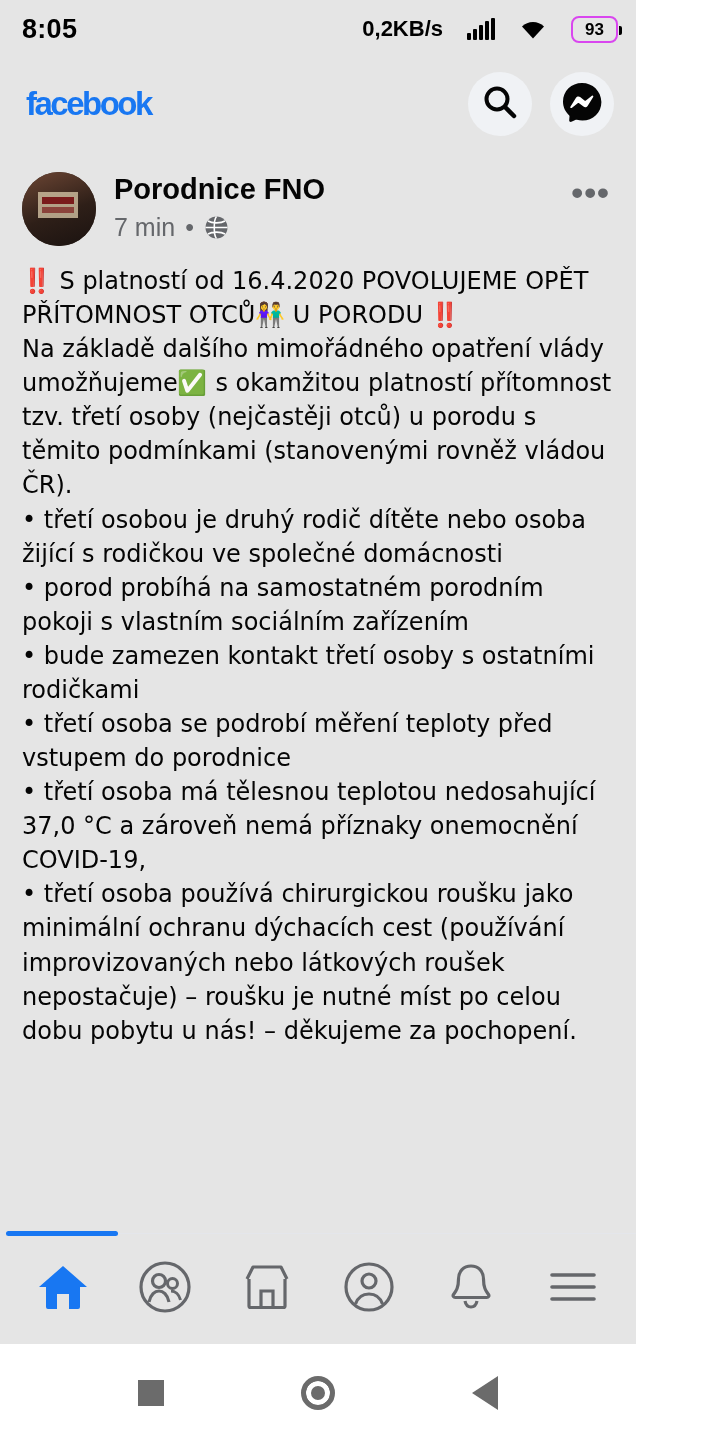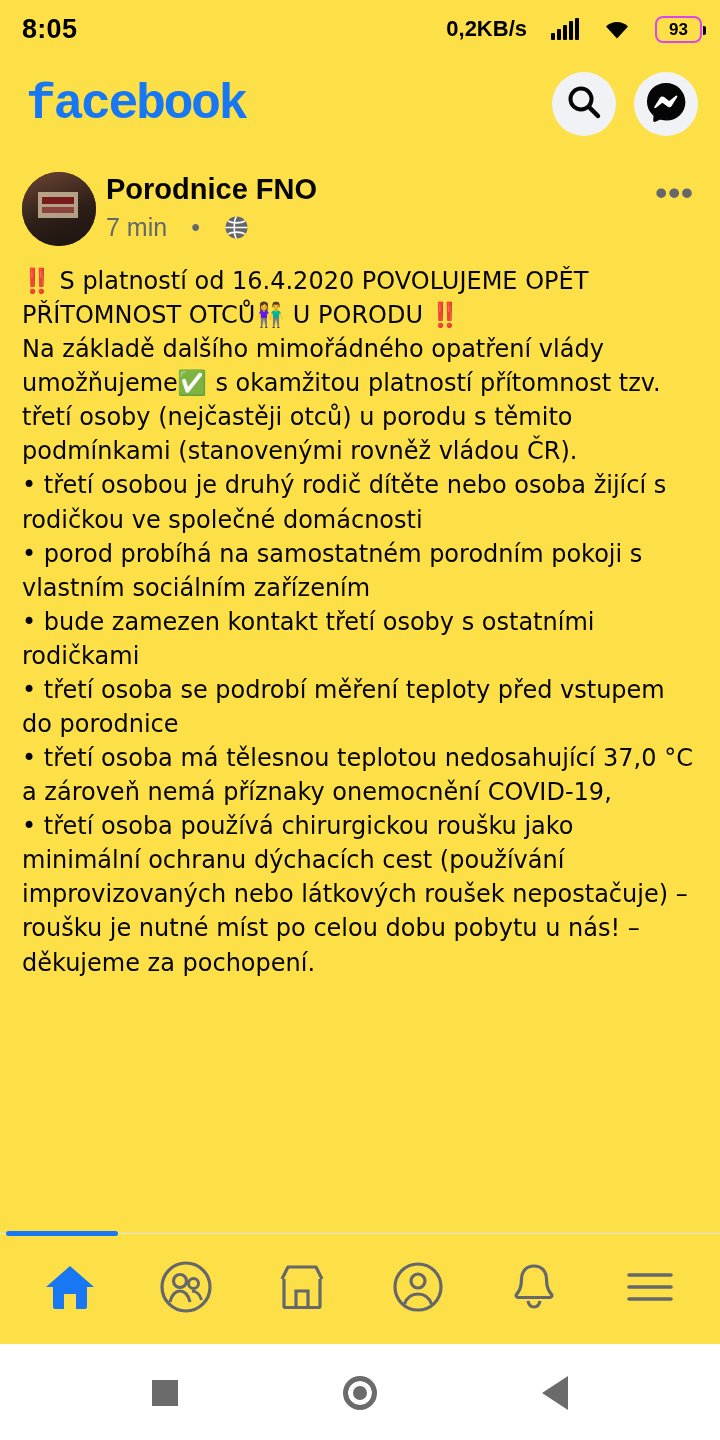--- a/index.html
+++ b/index.html
@@ -4,26 +4,26 @@
 <style>
   * { box-sizing: border-box; margin: 0; padding: 0; }
   html, body {
     width: 720px;
     height: 1440px;
     background: #ffffff;
     font-family: "Liberation Sans", sans-serif;
     overflow: hidden;
   }
   .phone {
-    width: 720px;
+    width: 636px;
     height: 1440px;
     position: relative;
     display: flex;
     flex-direction: column;
-    background: #fde047;
+    background: #e5e5e5;
     justify-content: flex-end;
   }
 
   
   .statusbar {
     height: 58px;
     flex: 0 0 58px;
     display: flex;
     align-items: center;
     justify-content: space-between;
@@ -100,25 +100,25 @@
 
   
   .fb-header {
     flex: 0 0 92px;
     display: flex;
     align-items: center;
     justify-content: space-between;
     padding: 0 22px 0 26px;
   }
   .fb-logo {
-    font-size: 50px;
+    font-size: 33px;
     font-weight: bold;
     color: #1877F2;
     letter-spacing: -2.5px;
-    font-family: Liberation Mono, monospace;
+    font-family: Liberation Sans, sans-serif;
   }
   .header-actions {
     display: flex;
     gap: 18px;
   }
   .circle-btn {
     width: 64px;
     height: 64px;
     border-radius: 50%;
     background: #F0F2F5;
@@ -148,33 +148,33 @@
     background: #3b2b24;
     position: relative;
   }
   .avatar .a1 { position:absolute; left:0; top:0; right:0; bottom:0;
     background: linear-gradient(160deg,#6d4634 0%, #2e1f18 55%, #1a1210 100%); }
   .avatar .a2 { position:absolute; left:16px; top:20px; width:40px; height:26px;
     background:#c9b79a; opacity:.85; }
   .avatar .a3 { position:absolute; left:20px; top:25px; width:32px; height:7px; background:#7a1b1b; }
   .avatar .a4 { position:absolute; left:20px; top:35px; width:32px; height:6px; background:#7a1b1b; opacity:.7;}
   .poster {
-    margin-left: 10px;
+    margin-left: 18px;
     flex: 1 1 auto;
   }
   .poster-name {
     font-size: 29px;
     font-weight: bold;
     color: #050505;
     line-height: 1.2;
   }
   .poster-meta {
     display: flex;
     align-items: center;
-    gap: 24px;
+    gap: 10px;
     margin-top: 6px;
     color: #65676B;
     font-size: 25px;
   }
   .globe {
     width: 25px; height: 25px;
     display:inline-block;
   }
   .more-dots {
     color: #65676B;

